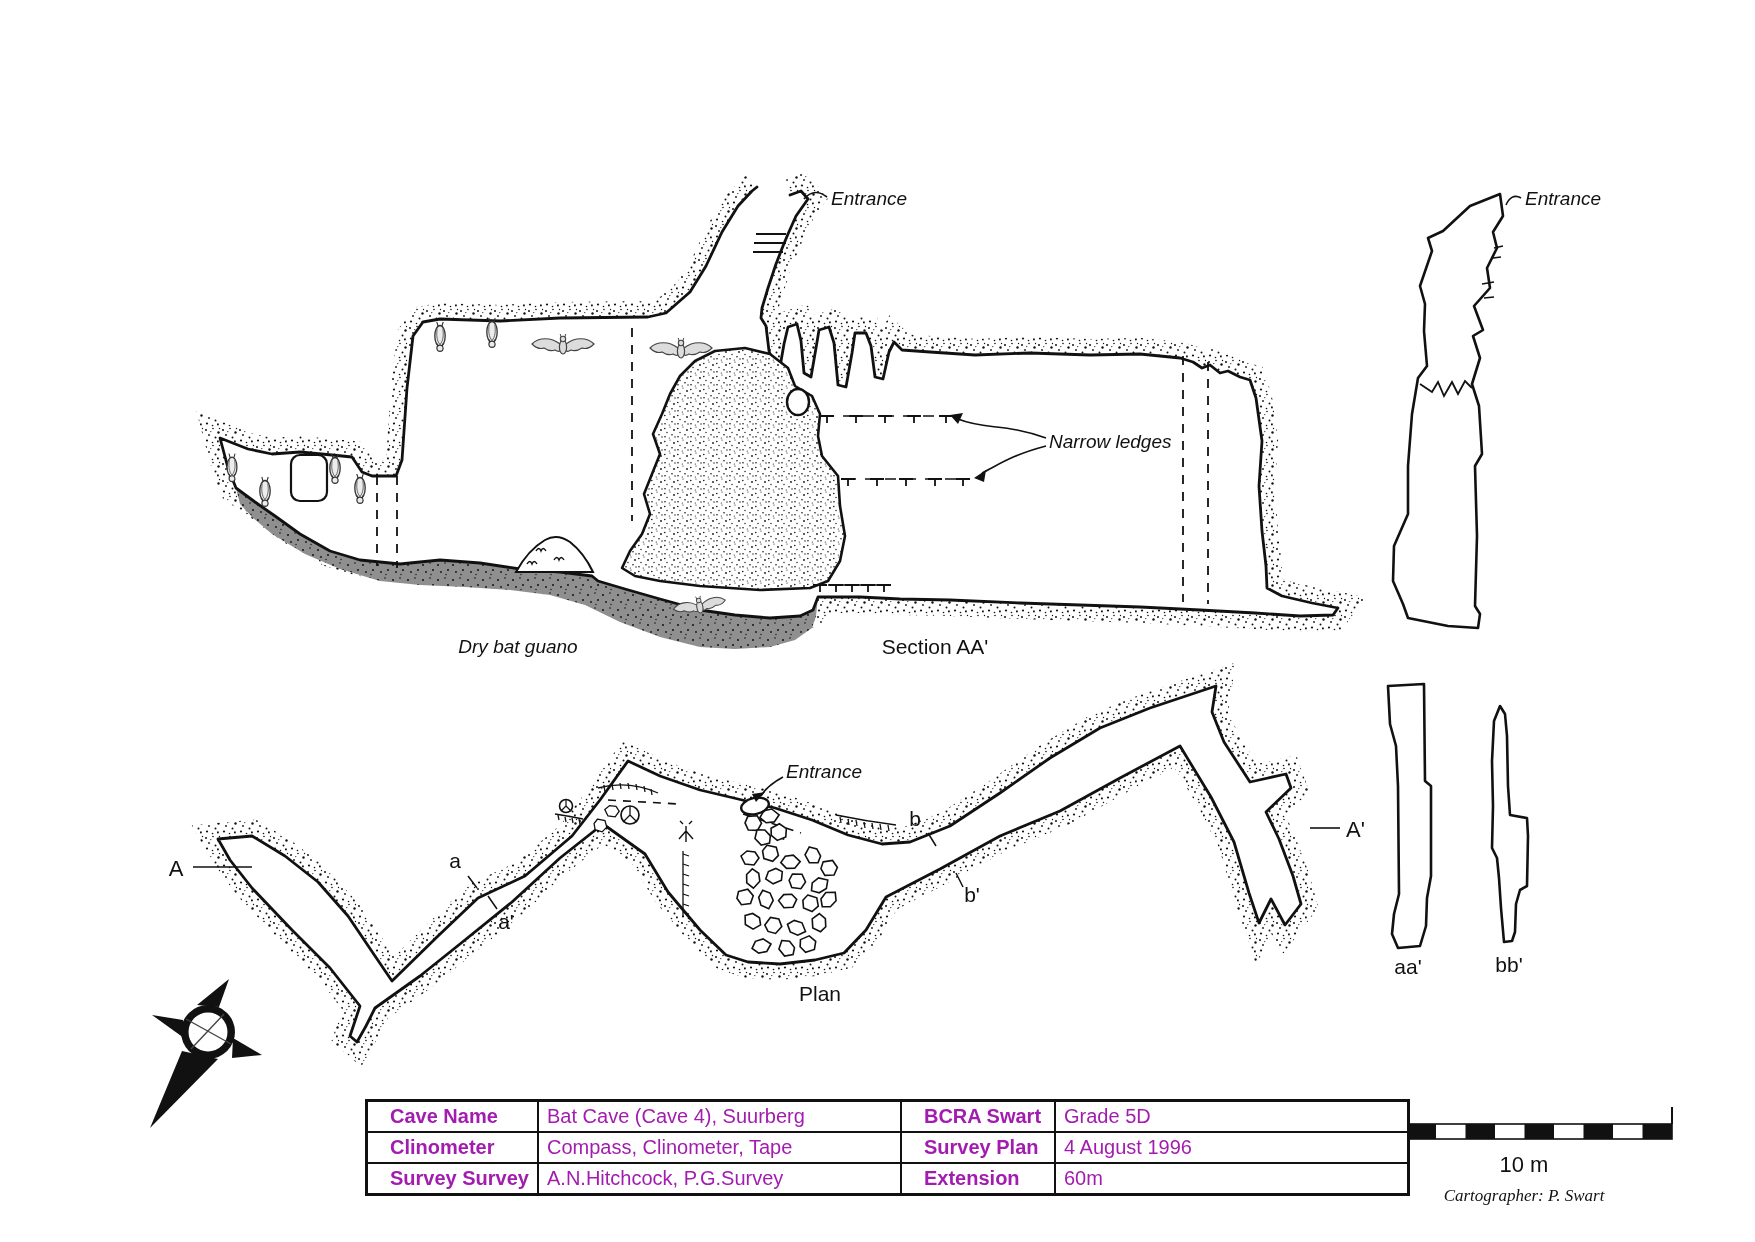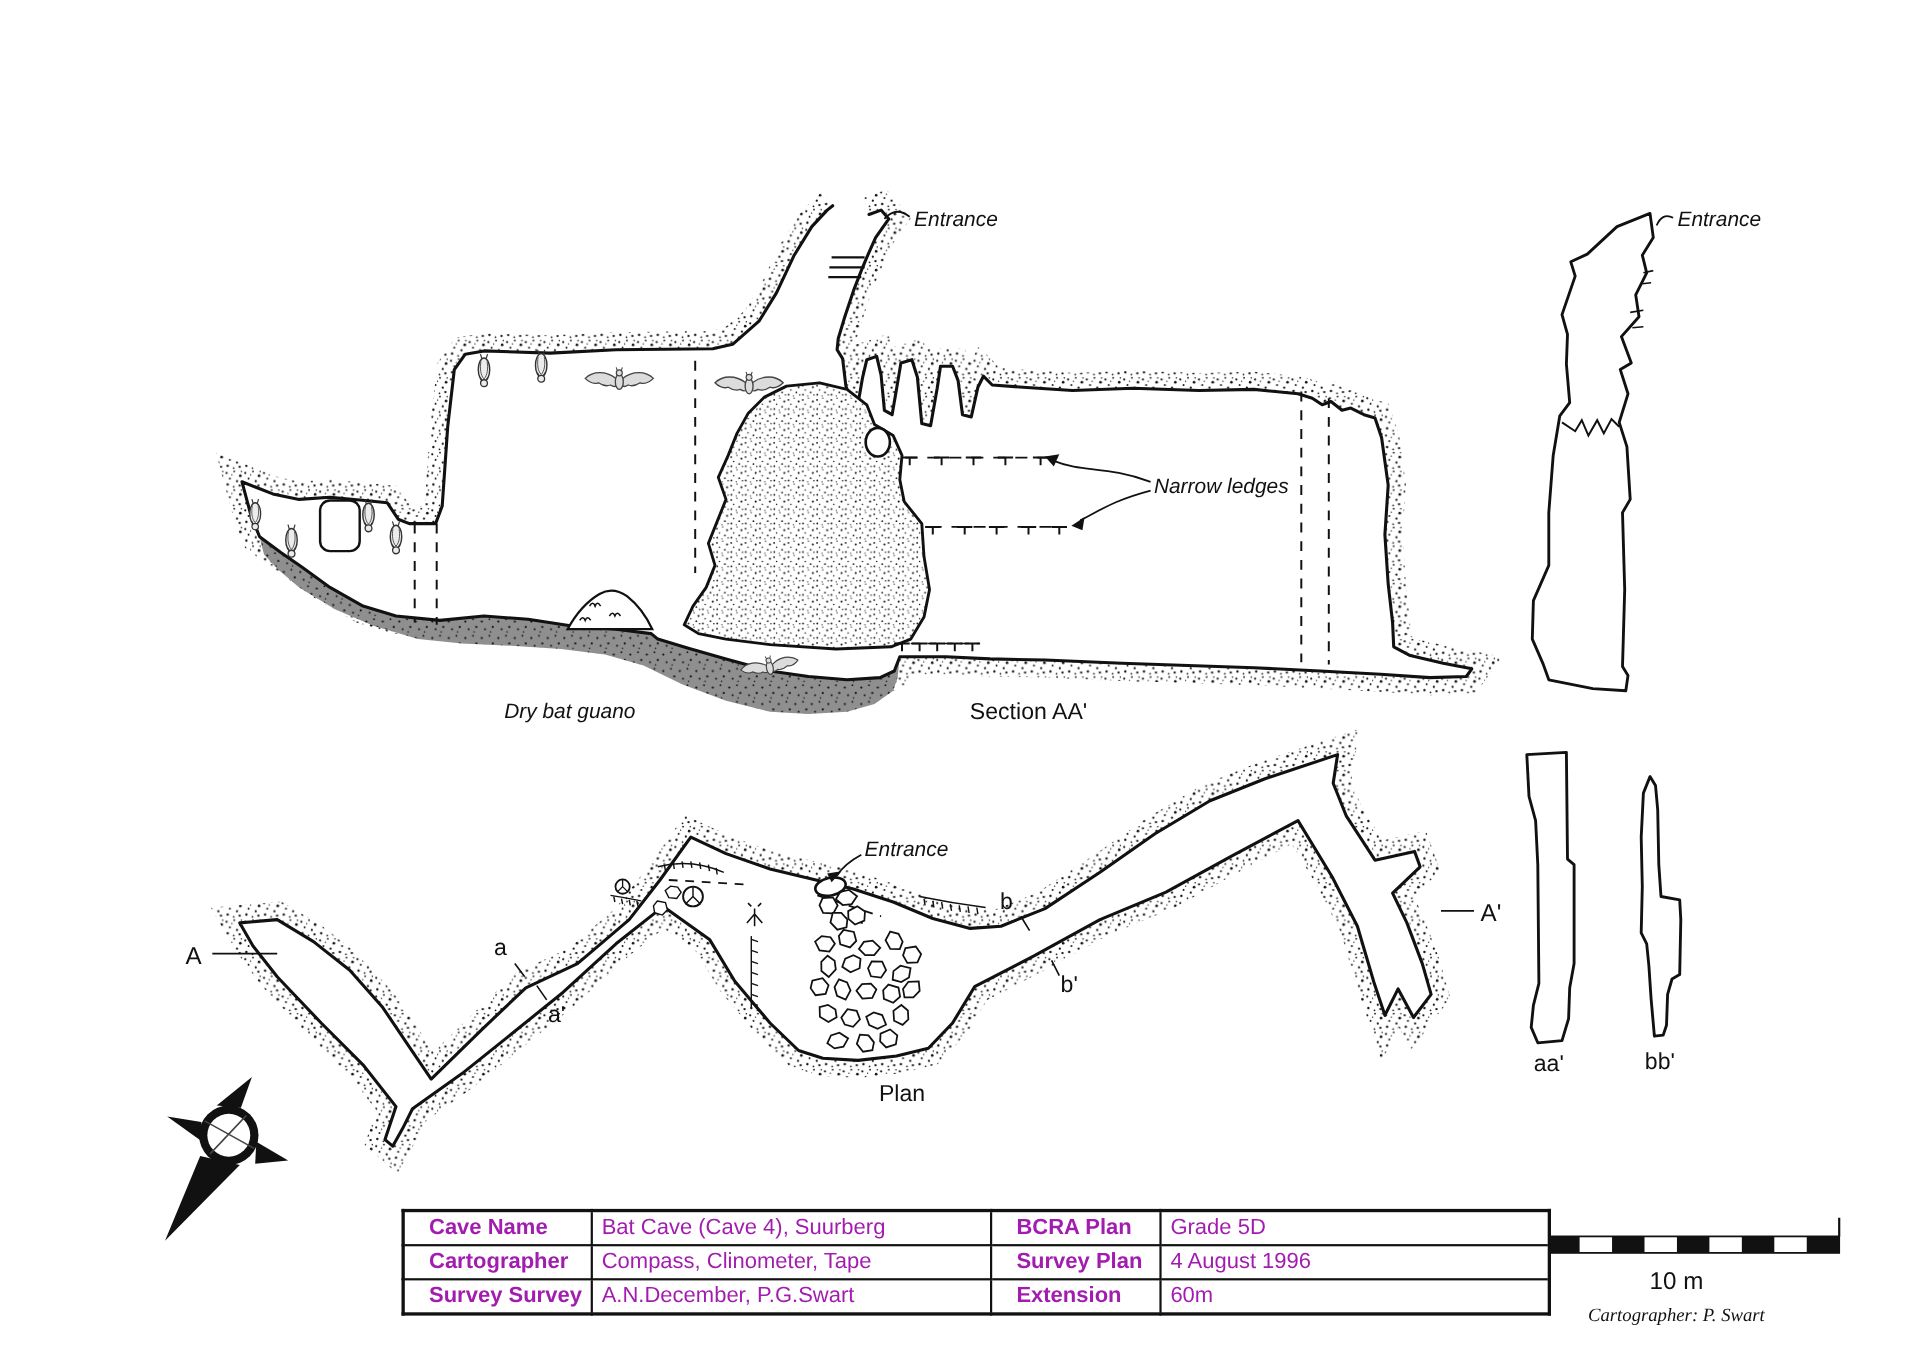--- a/index.html
+++ b/index.html
@@ -280,30 +280,30 @@
     <text x="1524" y="1136" text-anchor="middle" font-size="22" font-family="Liberation Sans, sans-serif">10 m</text>
     <text class="credit" x="1524" y="1165" text-anchor="middle">Cartographer: P. Swart</text>
   </g>
 </svg>
 
   <table id="info-table">
     <tbody>
         <tr>
       <td class="hdr c1">Cave Name</td>
       <td class="c2">Bat Cave (Cave 4), Suurberg</td>
-      <td class="hdr c3">BCRA Plan</td>
+      <td class="hdr c3">BCRA Swart</td>
       <td class="c4">Grade 5D</td>
     </tr>
     <tr>
-      <td class="hdr c1">Cartographer</td>
+      <td class="hdr c1">Clinometer</td>
       <td class="c2">Compass, Clinometer, Tape</td>
       <td class="hdr c3">Survey Plan</td>
       <td class="c4">4 August 1996</td>
     </tr>
     <tr>
       <td class="hdr c1">Survey Survey</td>
-      <td class="c2">A.N.December, P.G.Swart</td>
+      <td class="c2">A.N.Hitchcock, P.G.Survey</td>
       <td class="hdr c3">Extension</td>
       <td class="c4">60m</td>
     </tr>
   </tbody>
     </table>
 </div>
 
 </body></html>

